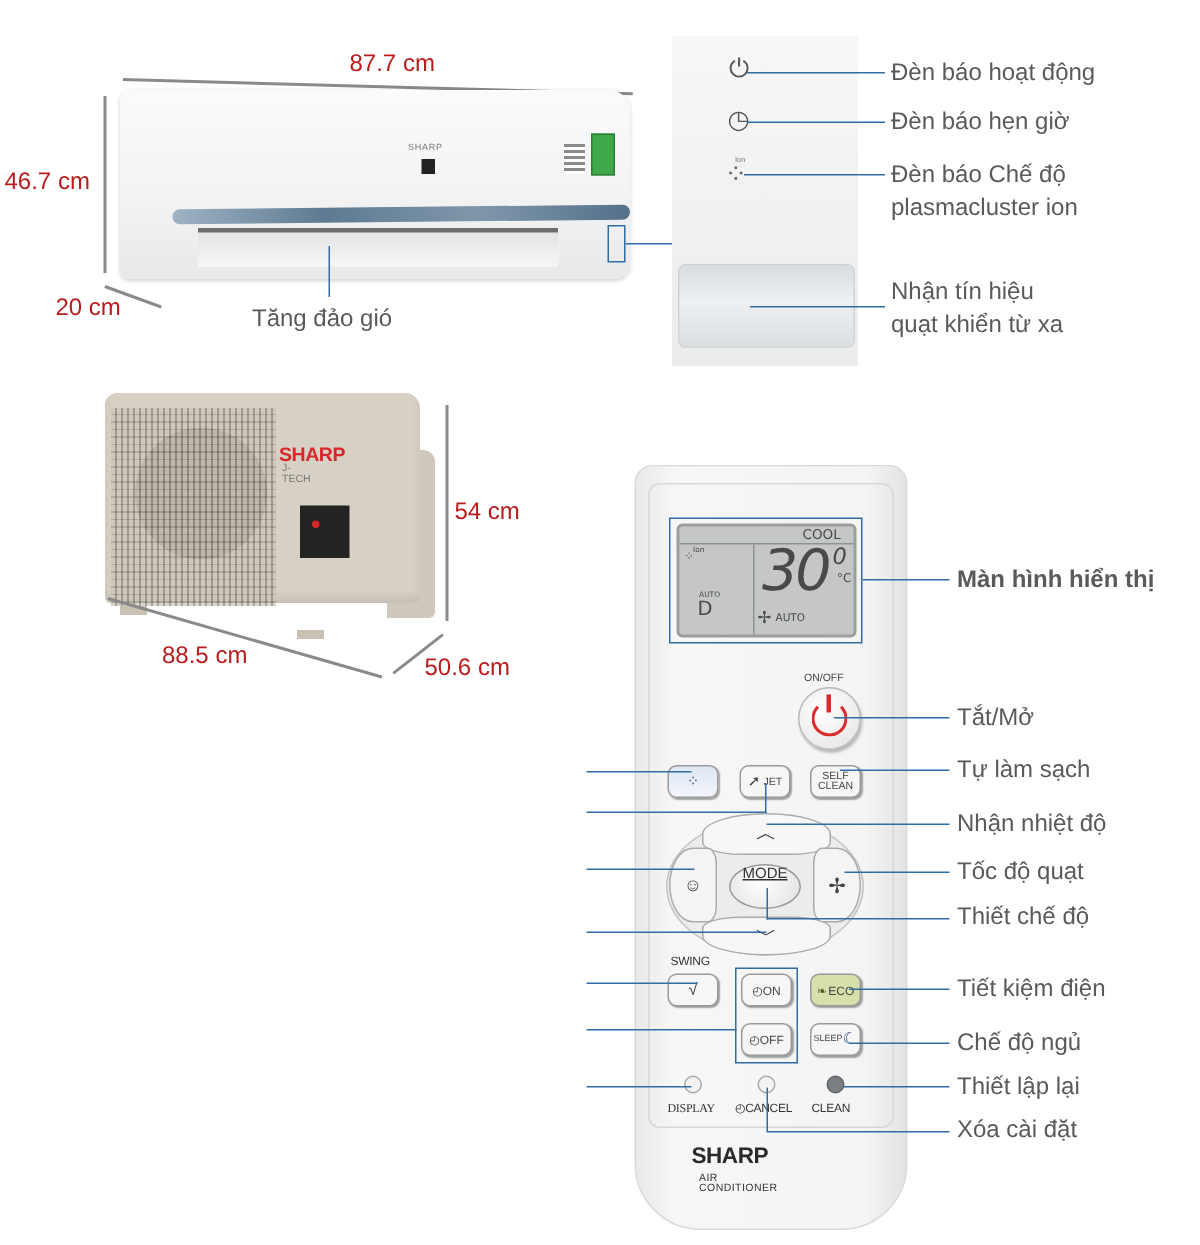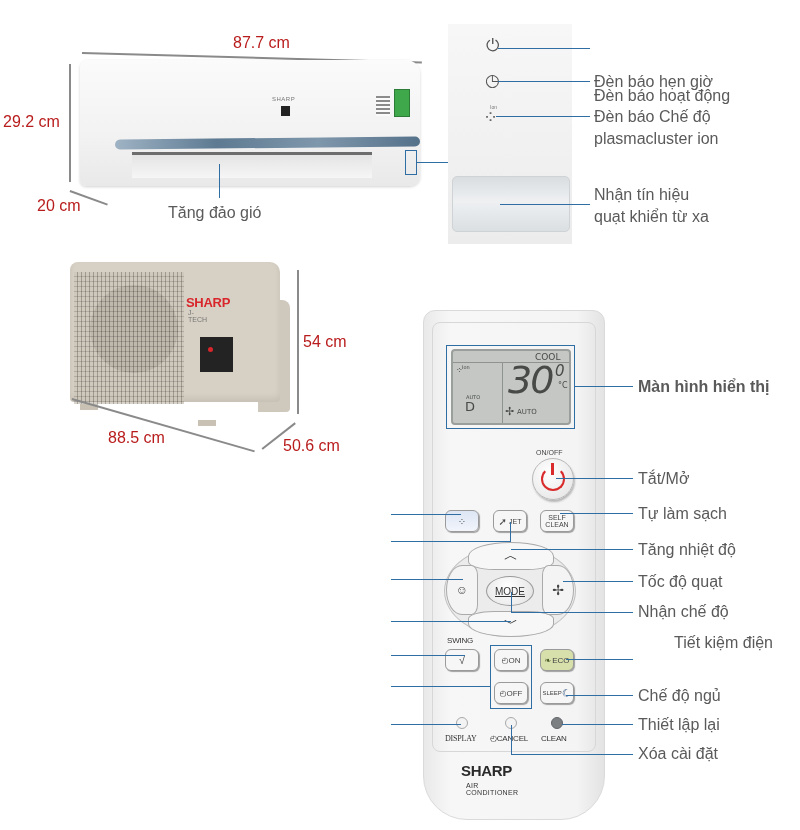--- a/index.html
+++ b/index.html
@@ -83,39 +83,39 @@
   .dpad-up { left: 468px; top: 542px; width: 86px; height: 28px; border-radius: 50% 50% 30% 30%;
     background: #f7f7f7; border: 1px solid #aaa; display:flex; align-items:center; justify-content:center; font-size: 14px; color:#333; }
   .dpad-down { left: 468px; top: 611px; width: 86px; height: 26px; border-radius: 30% 30% 50% 50%;
     background: #f7f7f7; border: 1px solid #aaa; display:flex; align-items:center; justify-content:center; font-size: 14px; color:#333; }
   .dpad-left { left: 446px; top: 565px; width: 32px; height: 50px; border-radius: 50% 20% 20% 50%;
     background: #f4f4f4; border: 1px solid #aaa; display:flex; align-items:center; justify-content:center; font-size: 12px; color:#444; }
   .dpad-right { left: 542px; top: 565px; width: 32px; height: 50px; border-radius: 20% 50% 50% 20%;
     background: #f4f4f4; border: 1px solid #aaa; display:flex; align-items:center; justify-content:center; font-size: 14px; color:#444; }
   .mode-btn { left: 486px; top: 576px; width: 48px; height: 30px; border-radius: 50%;
     background: radial-gradient(circle at 45% 35%, #fff, #e0e0e0); border: 1px solid #999;
-    display:flex; align-items:center; justify-content:center; font-size: 10px; color:#333;text-decoration:underline; }
+    display:flex; justify-content:center; font-size: 10px; color:#333;text-decoration:underline; }
 
   .timer-frame { left: 490px; top: 645px; width: 42px; height: 64px; border: 1.4px solid #2f6da3; }
   .small-round { position: absolute; width: 12px; height: 12px; border-radius: 50%; background: #f3f3f3; border: 1px solid #a9a9a9; }
   .small-round.dark { background: #7c7f82; border-color: #62656a; }
   .tiny-cap { position: absolute; font-size: 8px; color: #333; letter-spacing: -0.2px; }
 
   .remote-brand { left: 461px; top: 762px; font-size: 15px; font-weight: bold; color: #2a2a2a; letter-spacing: -0.3px; }
   .remote-sub { left: 466px; top: 782px; font-size: 7px; color: #333; letter-spacing: 0.3px; }
 </style>
 </head>
 <body>
 
 <div class="abs">
 
   <div class="dim" style="left:233px; top:34px;">87.7 cm</div>
   <div class="arrow-line" style="left:82px; top:52px; width:340px; transform: rotate(1.6deg);"></div>
 
-  <div class="dim" style="left:3px; top:113px;">29.2 cm</div>
+  <div class="dim" style="left:3px; top:113px;">46.7 cm</div>
   <div class="arrow-vline" style="left:69px; top:64px; height:118px;"></div>
 
   <div class="dim" style="left:37px; top:197px;">20 cm</div>
   <div class="arrow-line" style="left:70px; top:190px; width:40px; transform: rotate(20deg);"></div>
 
   <div class="abs indoor-unit"></div>
   <div class="abs indoor-stripe"></div>
   <div class="abs indoor-louver"></div>
   <div class="abs indoor-brand">SHARP</div>
   <div class="abs indoor-badge"></div>
@@ -126,21 +126,21 @@
 
   <div class="leader vline" style="left:219px; top:164px; height:34px;"></div>
   <div class="label" style="left:168px; top:204px;">Tăng đảo gió</div>
 </div>
 
 <div class="abs">
   <div class="abs panel-closeup"></div>
 
   <div class="panel-icon" style="left:486px; top:36px;">⏻</div>
   <div class="leader hline" style="left:498px; top:48px; width:92px;"></div>
-  <div class="label" style="left:594px; top:40px;margin-top:47px;">Đèn báo hoạt động</div>
+  <div class="label" style="left:594px; top:40px;">Đèn báo hoạt động</div>
 
   <div class="panel-icon" style="left:485px; top:70px;">◷</div>
   <div class="leader hline" style="left:498px; top:81px; width:92px;"></div>
   <div class="label" style="left:594px; top:73px;">Đèn báo hẹn giờ</div>
 
   <div class="panel-icon" style="left:483px; top:106px; font-size:18px; color:#666;">⁘</div>
   <div class="abs" style="left:490px; top:104px; font-size:5px; color:#777;">Ion</div>
   <div class="leader hline" style="left:496px; top:116px; width:94px;"></div>
   <div class="label" style="left:594px; top:108px;">Đèn báo Chế độ</div>
   <div class="label" style="left:594px; top:130px;">plasmacluster ion</div>
@@ -278,31 +278,31 @@
   <div class="leader hline" style="left:575px; top:386px; width:58px;"></div>
   <div class="label" style="left:638px; top:378px;font-weight:bold;">Màn hình hiển thị</div>
 
   <div class="leader hline" style="left:556px; top:478px; width:77px;"></div>
   <div class="label" style="left:638px; top:470px;">Tắt/Mở</div>
 
   <div class="leader hline" style="left:560px; top:513px; width:73px;"></div>
   <div class="label" style="left:638px; top:505px;">Tự làm sạch</div>
 
   <div class="leader hline" style="left:511px; top:549px; width:122px;"></div>
-  <div class="label" style="left:638px; top:541px;">Tăng nhiệt độ</div>
+  <div class="label" style="left:638px; top:541px;">Nhận nhiệt độ</div>
 
   <div class="leader hline" style="left:563px; top:581px; width:70px;"></div>
   <div class="label" style="left:638px; top:573px;">Tốc độ quạt</div>
 
   <div class="leader vline" style="left:511px; top:592px; height:21px;"></div>
   <div class="leader hline" style="left:511px; top:612px; width:122px;"></div>
-  <div class="label" style="left:638px; top:603px;">Nhận chế độ</div>
+  <div class="label" style="left:638px; top:603px;">Thiết chế độ</div>
 
   <div class="leader hline" style="left:566px; top:659px; width:67px;"></div>
-  <div class="label" style="left:638px; top:634px;margin-left:36px;">Tiết kiệm điện</div>
+  <div class="label" style="left:638px; top:651px;">Tiết kiệm điện</div>
 
   <div class="leader hline" style="left:566px; top:695px; width:67px;"></div>
   <div class="label" style="left:638px; top:687px;">Chế độ ngủ</div>
 
   <div class="leader hline" style="left:562px; top:724px; width:71px;"></div>
   <div class="label" style="left:638px; top:716px;">Thiết lập lại</div>
 
   <div class="leader vline" style="left:511px; top:725px; height:29px;"></div>
   <div class="leader hline" style="left:511px; top:754px; width:122px;"></div>
   <div class="label" style="left:638px; top:745px;">Xóa cài đặt</div>

